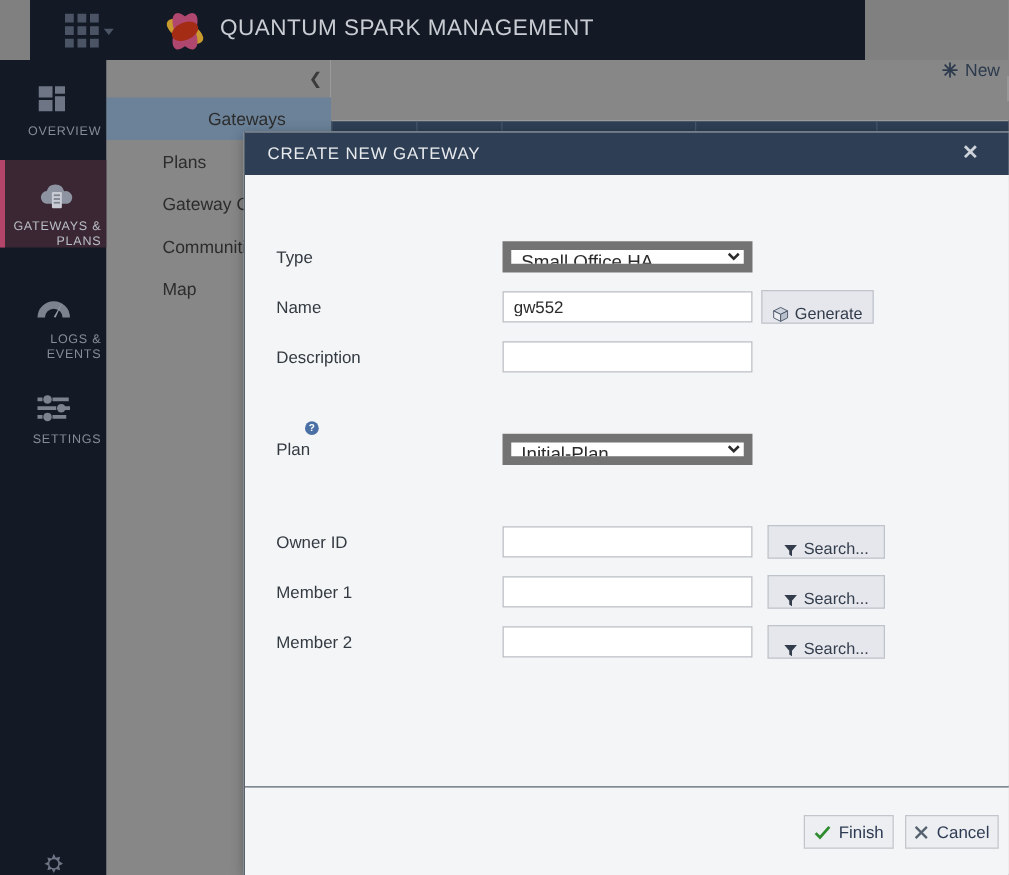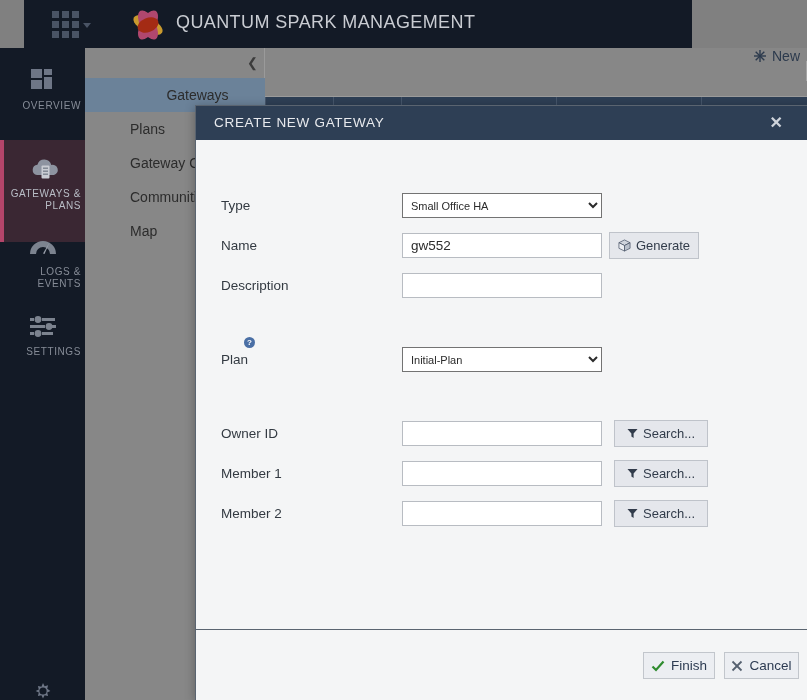--- a/index.html
+++ b/index.html
@@ -237,35 +237,35 @@
     width: 200px; height: 25px;
     border: 1px solid #b8bcc2;
     background: #ffffff;
     font-size: 13.5px;
     font-family: "Liberation Sans", sans-serif;
     color: #2b2b2b;
     padding: 0 8px;
   }
   .selin {
     width: 200px; height: 25px;
-    border: 1px solid #737373;
+    border: 7px solid #737373;
     background: #ffffff;
-    font-size: 11px;
+    font-size: 15px;
     font-family: "Liberation Sans", sans-serif;
     color: #2b2b2b;
     padding: 0 4px;
   }
   .sbtn {
     position: absolute;
     top: 1px; height: 27px;
     background: #e5e7ec;
     border: 1px solid #bfc3ca;
     font-size: 13px;
     color: #323c4b;
-    display: flex; align-items: center; justify-content: center;
+    display: flex; align-items: flex-end; justify-content: center;
     gap: 5px;
     cursor: pointer;
     font-family: "Liberation Sans", sans-serif;
     white-space: nowrap;
   }
   .ftbtn {
     position: absolute;
     top: 22px; height: 27px;
     background: #eceef2;
     border: 1px solid #c2c6cc;
@@ -341,21 +341,21 @@
         <svg width="28" height="28" viewBox="0 0 28 28">
           <rect x="2" y="3" width="11" height="9" fill="#6e7686"></rect>
           <rect x="15" y="3" width="8" height="6" fill="#6e7686"></rect>
           <rect x="2" y="14" width="11" height="9" fill="#6e7686"></rect>
           <rect x="15" y="11" width="8" height="12" fill="#6e7686"></rect>
         </svg>
       </div>
       <div class="rlabel">OVERVIEW</div>
     </div>
 
-    <div class="rail-item active" style="top:92px;height:102px;padding-top:8px">
+    <div class="rail-item active" style="top:80px;height:70px;padding-top:8px">
       <div class="ricon">
         <svg width="32" height="26" viewBox="0 0 32 26">
           <path d="M8 20a5.2 5.2 0 0 1 .4-10.3A7.2 7.2 0 0 1 22.3 10 4.9 4.9 0 0 1 25 20z" fill="#8d93a0"></path>
           <rect x="12.5" y="10.5" width="8" height="13" rx="1" fill="#c9ccd3"></rect>
           <rect x="14" y="12.5" width="5" height="1.4" fill="#7d838f"></rect>
           <rect x="14" y="15.5" width="5" height="1.4" fill="#7d838f"></rect>
           <rect x="14" y="18.5" width="5" height="1.4" fill="#7d838f"></rect>
         </svg>
       </div>
       <div class="rlabel">GATEWAYS &amp; PLANS</div>

